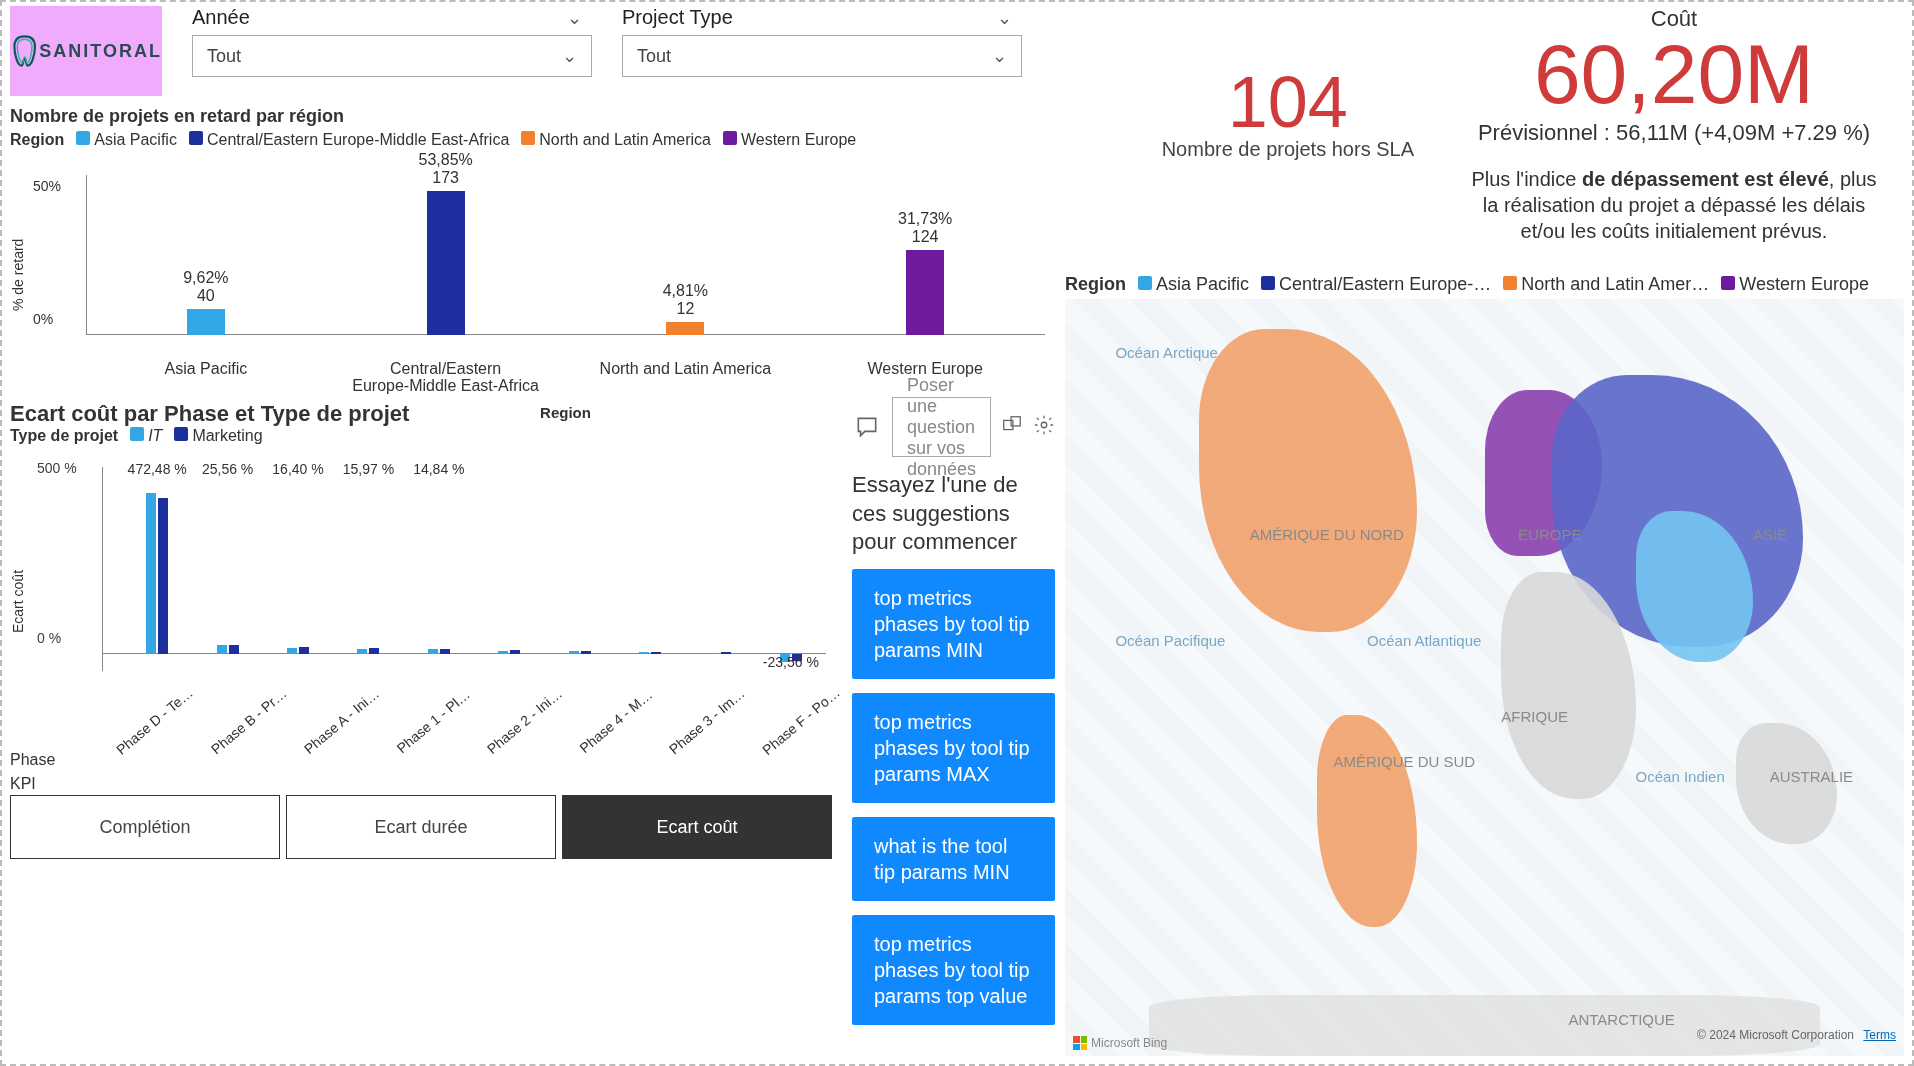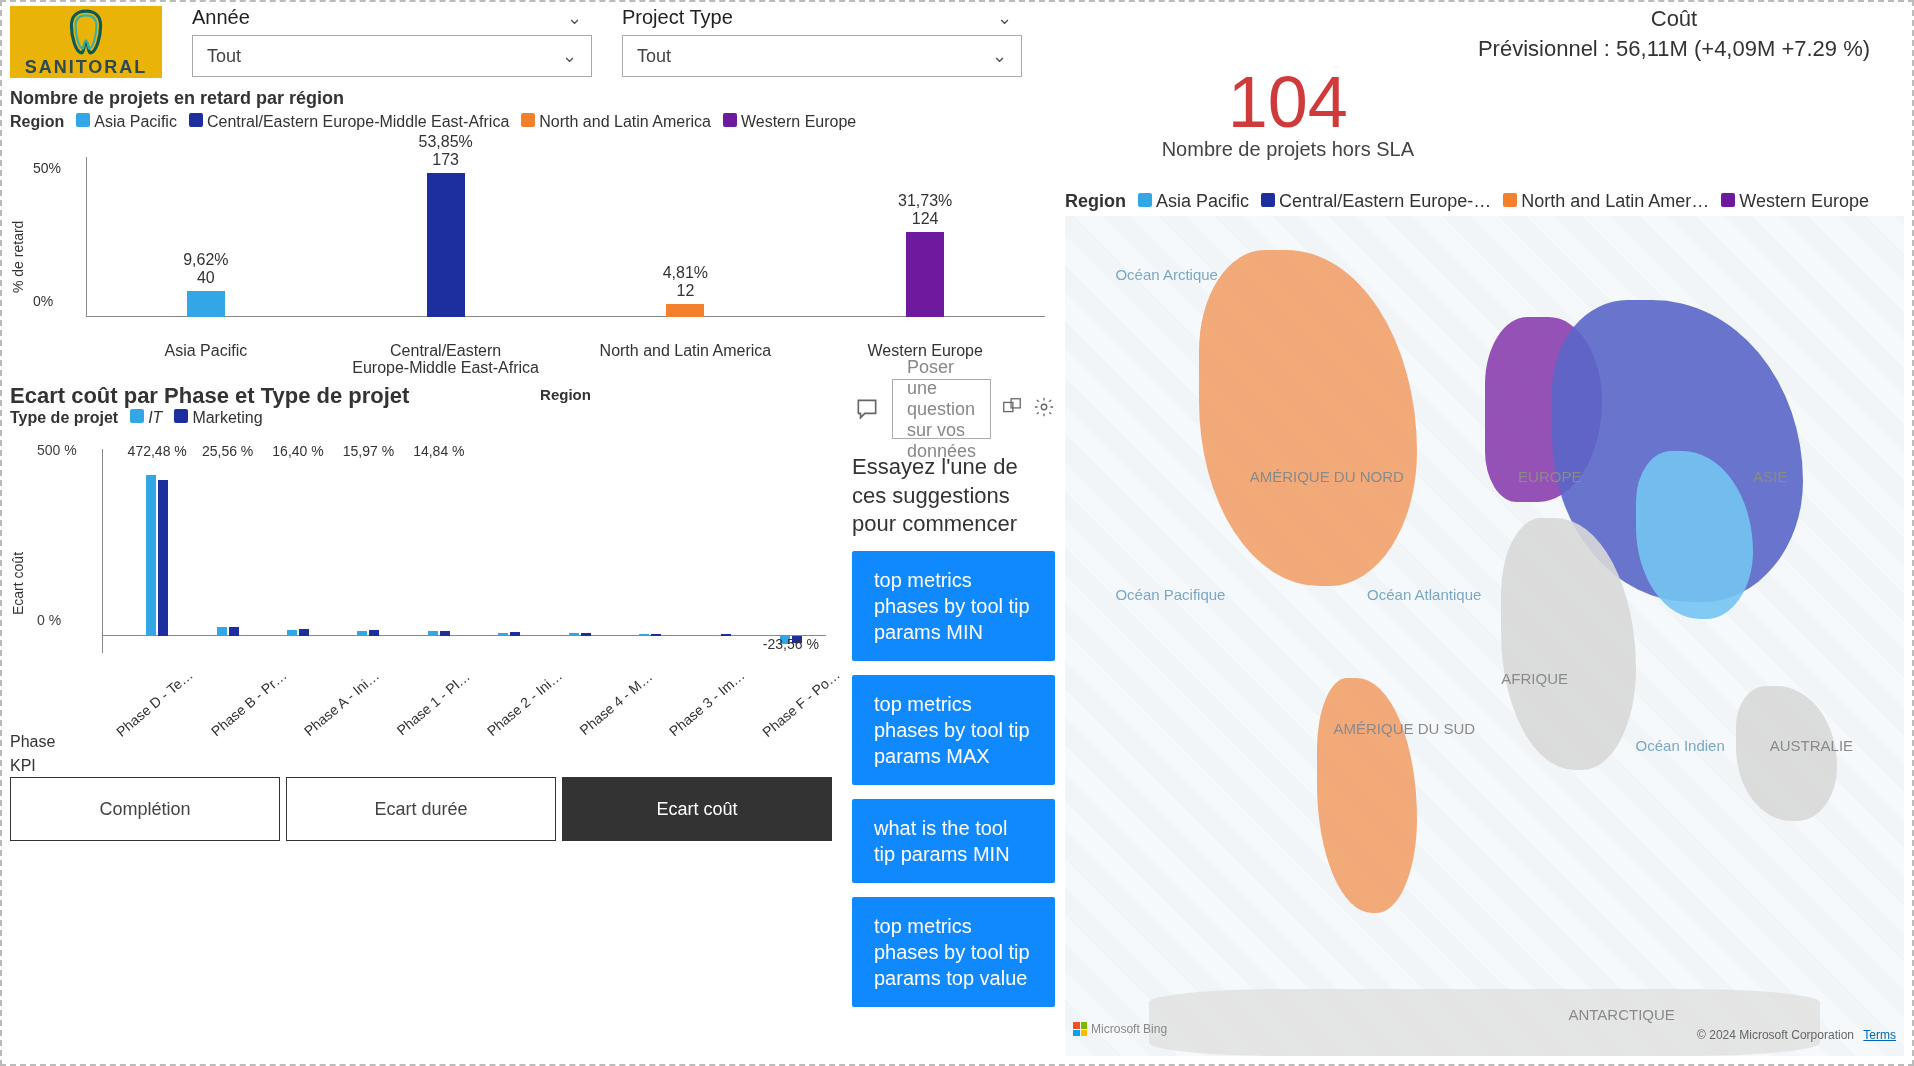--- a/index.html
+++ b/index.html
@@ -2,21 +2,21 @@
 <html><head>
 <meta charset="utf-8">
 <style>
   * { box-sizing: border-box; font-family: "Segoe UI", Arial, sans-serif; }
   body { margin:0; padding:0; width:1914px; height:1066px; overflow:hidden; background:#fff; color:#333; }
   .dashboard { width:100%; height:100%; border:2px dashed #bbb; position:relative; padding:4px 8px 8px 8px; display:flex; }
   .left { flex:0 0 1034px; display:flex; flex-direction:column; }
   .right { flex:1 1 auto; display:flex; flex-direction:column; padding-left:10px;}
   
   .top-row { display:flex; align-items:flex-start; }
-  .logo { width:152px; height:72px; background:#eab308; display:flex; flex-direction:column; align-items:center; justify-content:center; font-size:18px; font-weight:600; color:#2b4a55; letter-spacing:2px;}
+  .logo { width:152px; height:90px; background:#f0abfc; display:flex; flex-direction:row; align-items:center; justify-content:center; font-size:18px; font-weight:600; color:#2b4a55; letter-spacing:2px;}
   .logo svg { width:50px; height:50px; }
   .slicer { margin-left:30px; flex:0 0 400px; }
   .slicer .label-row { display:flex; justify-content:space-between; align-items:center; font-size:20px; color:#222; padding-right:10px;}
   .slicer .chev { font-size:18px; color:#555;}
   .slicer .dd { margin-top:6px; border:1px solid #aaa; height:42px; display:flex; align-items:center; justify-content:space-between; padding:0 14px; font-size:18px; color:#444;}
   
   .title1 { font-size:18px; font-weight:600; margin-top:10px; margin-bottom:4px;}
   .legend { font-size:16px; margin-bottom:6px; display:flex; flex-wrap:wrap; align-items:center; gap:6px;}
   .legend .lbl { font-weight:600; margin-right:6px;}
   .swatch { width:14px; height:14px; display:inline-block; border-radius:2px; margin-right:4px;}
@@ -71,21 +71,21 @@
   .kpi-big { font-size:72px; color:#cf3b3b; font-weight:400; line-height:1;}
   .kpi-big2 { font-size:84px; color:#cf3b3b; font-weight:400; line-height:1;}
   .kpi-sub { font-size:20px; color:#444; }
   .kpi-sub2 { font-size:22px; color:#333; margin-top:4px;}
   .idx-note { font-size:20px; color:#333; text-align:center; max-width:420px; margin:20px auto 0 auto; line-height:1.3;}
   .idx-note b { font-weight:600;}
   .map-legend { margin-top:30px; font-size:18px; display:flex; align-items:center; gap:8px; flex-wrap:nowrap; white-space:nowrap; overflow:hidden;}
   .map-legend .lbl { font-weight:600; margin-right:4px;}
   .map-wrap { flex:1; position:relative; margin-top:4px; border:0 solid #ccc; background:repeating-linear-gradient(45deg,#f6f9fb,#f6f9fb 20px,#f1f5f8 20px,#f1f5f8 40px);}
   .map-wrap .mlabel { position:absolute; font-size:15px; color:#7aa7c5;}
-  .map-footer-left { position:absolute; bottom:20px; left:8px; font-size:12px; color:#888; display:flex; align-items:center; gap:4px;}
+  .map-footer-left { position:absolute; bottom:6px; left:8px; font-size:12px; color:#888; display:flex; align-items:center; gap:4px;}
   .ms-flag { width:14px; height:14px; display:inline-grid; grid-template-columns:1fr 1fr; grid-template-rows:1fr 1fr; gap:1px;}
   .ms-flag span:nth-child(1){background:#f25022;} .ms-flag span:nth-child(2){background:#7fba00;}
   .ms-flag span:nth-child(3){background:#00a4ef;} .ms-flag span:nth-child(4){background:#ffb900;}
   .map-footer-right { position:absolute; bottom:14px; right:8px; font-size:12px; color:#666;}
   .map-footer-right a { color:#0067b8; text-decoration:underline; margin-left:6px;}
   
   .blob { position:absolute; border-radius:30% 60% 40% 55%; opacity:.9;}
 </style>
 </head>
 <body>
@@ -290,21 +290,25 @@
   </div>
 
   <div class="right">
     <div class="right-top">
       <div class="kpi-card" style="margin-top:60px;">
         <div class="kpi-big">104</div>
         <div class="kpi-sub">Nombre de projets hors SLA</div>
       </div>
       <div class="kpi-card" style="flex:0 0 460px;">
         <div class="hdr">Coût</div>
+        <div class="kpi-big2">60,20M</div>
         <div class="kpi-sub2">Prévisionnel : 56,11M (+4,09M +7.29 %)</div>
+        <div class="idx-note">
+          <span>Plus l'indice </span><b>de dépassement est élevé</b><span>, plus la réalisation du projet a dépassé les délais et/ou les coûts initialement prévus.</span>
+        </div>
       </div>
     </div>
 
     <div class="map-legend">
       <span class="lbl">Region</span>
       <span id="legendMap"><span class="swatch" style="background: rgb(51, 167, 230);"></span><span style="margin-right: 12px;">Asia Pacific</span><span class="swatch" style="background: rgb(29, 46, 159);"></span><span style="margin-right: 12px;">Central/Eastern Europe-…</span><span class="swatch" style="background: rgb(242, 128, 45);"></span><span style="margin-right: 12px;">North and Latin Amer…</span><span class="swatch" style="background: rgb(109, 26, 159);"></span><span style="margin-right: 12px;">Western Europe</span></span>
     </div>
 
     <div class="map-wrap">
 

